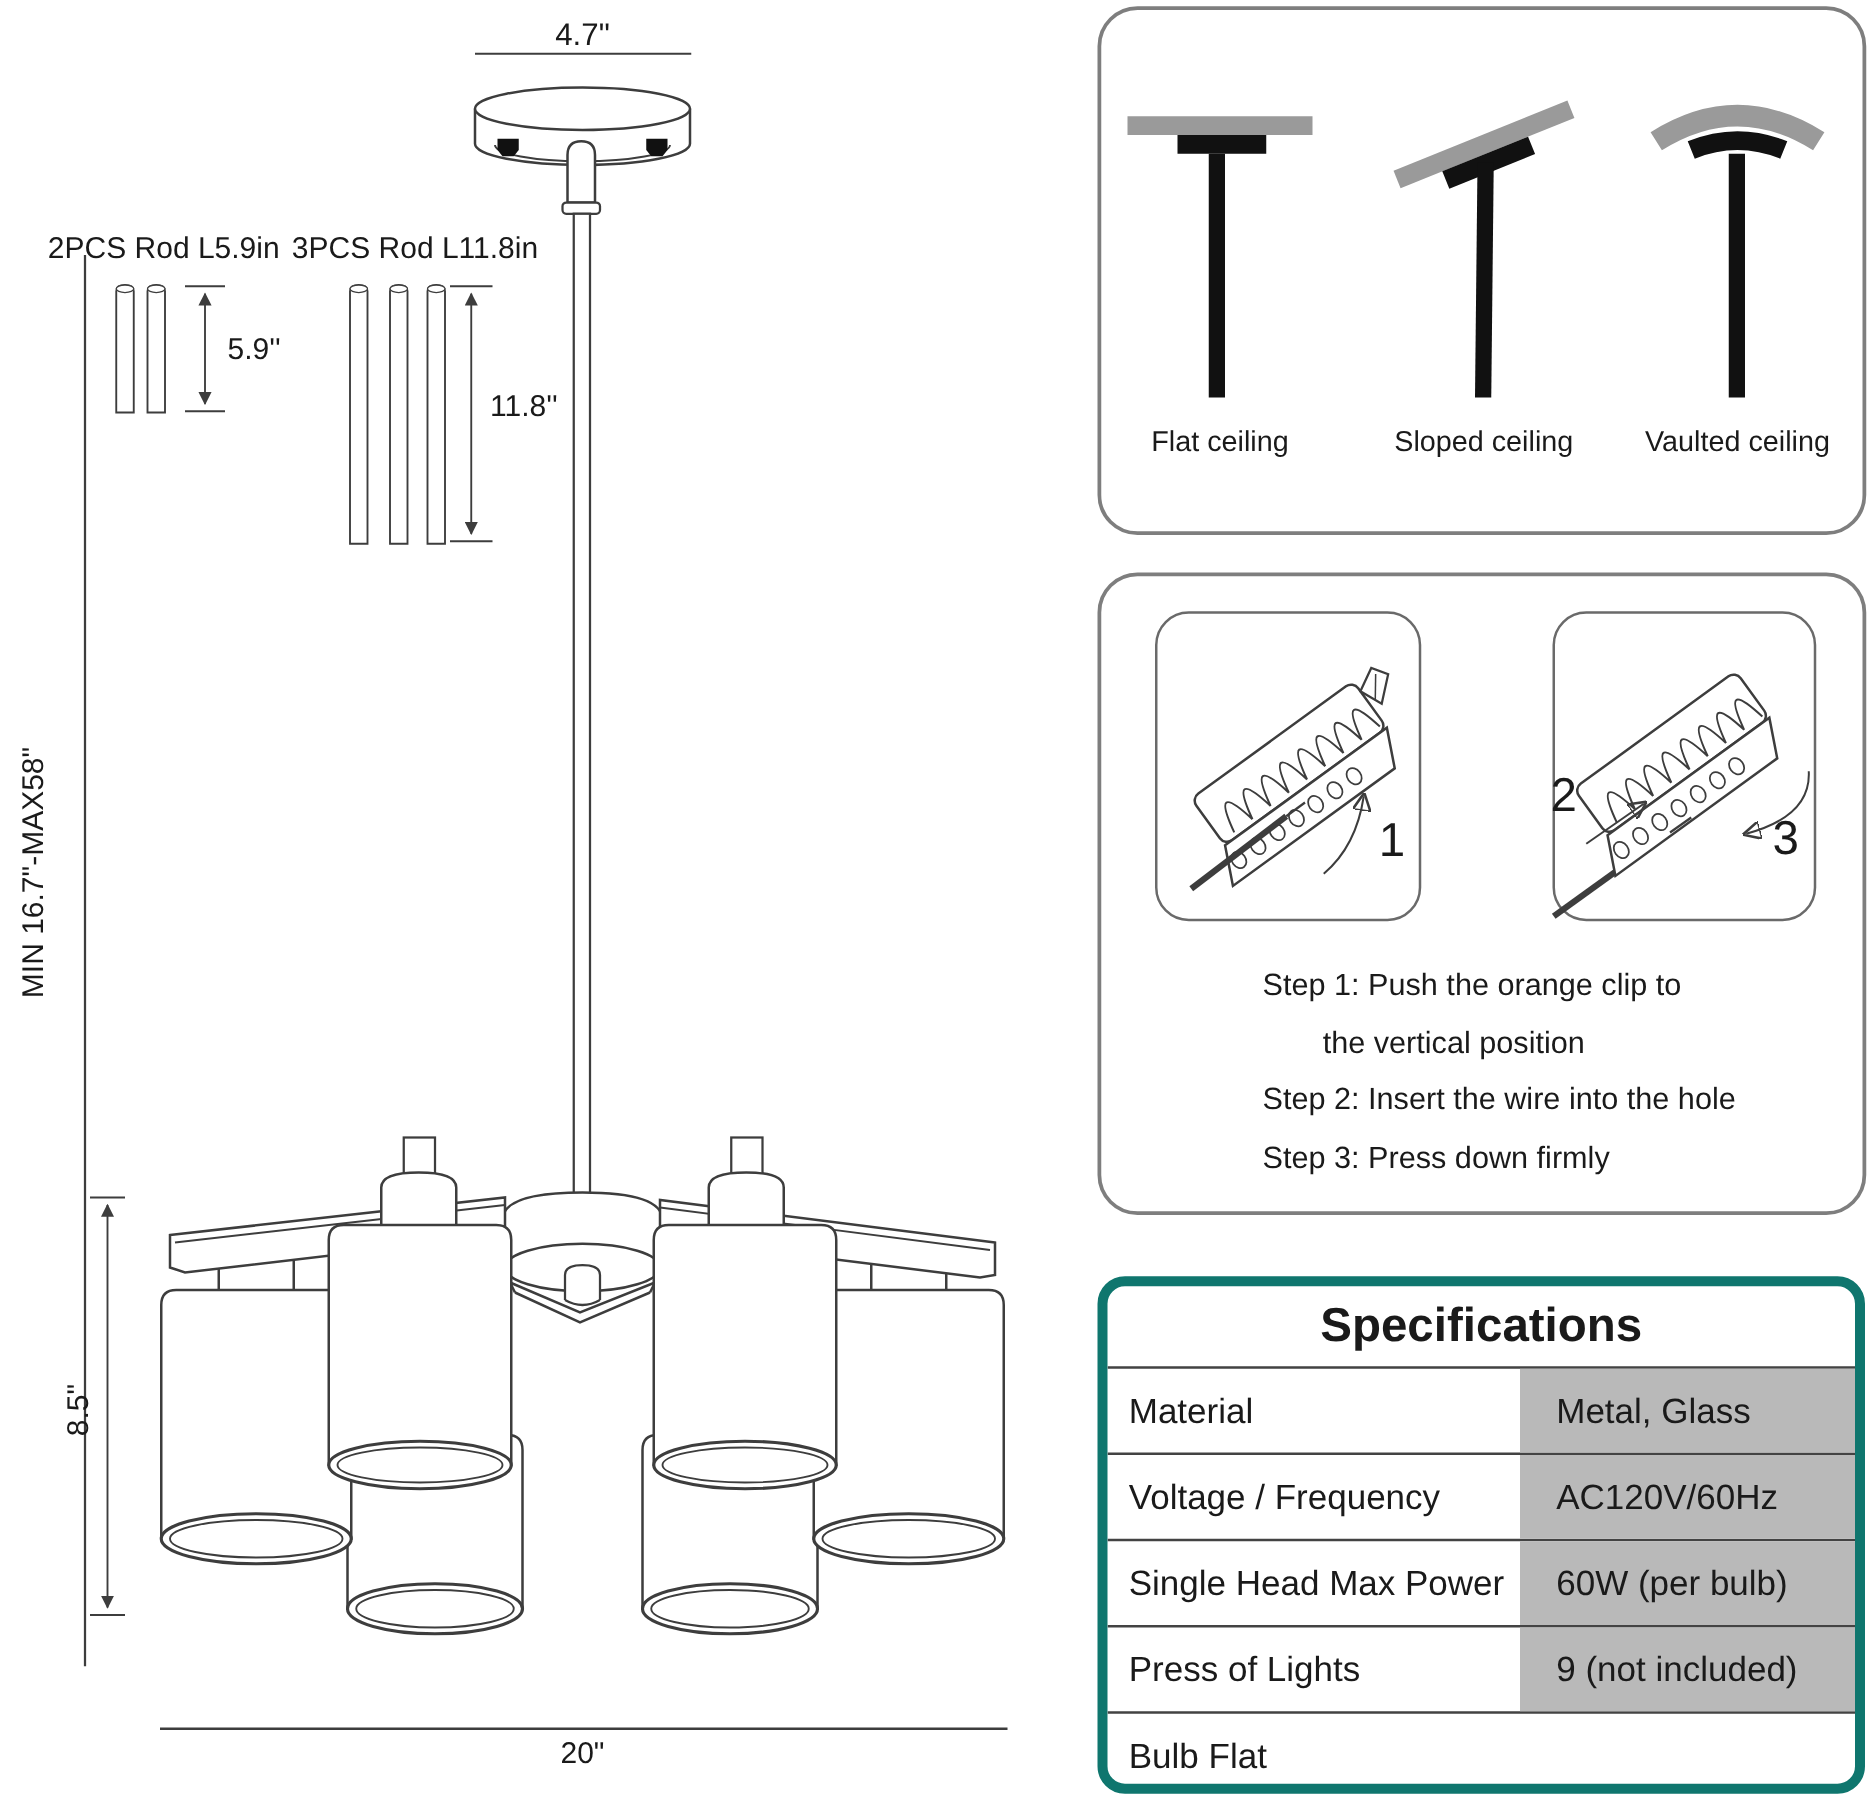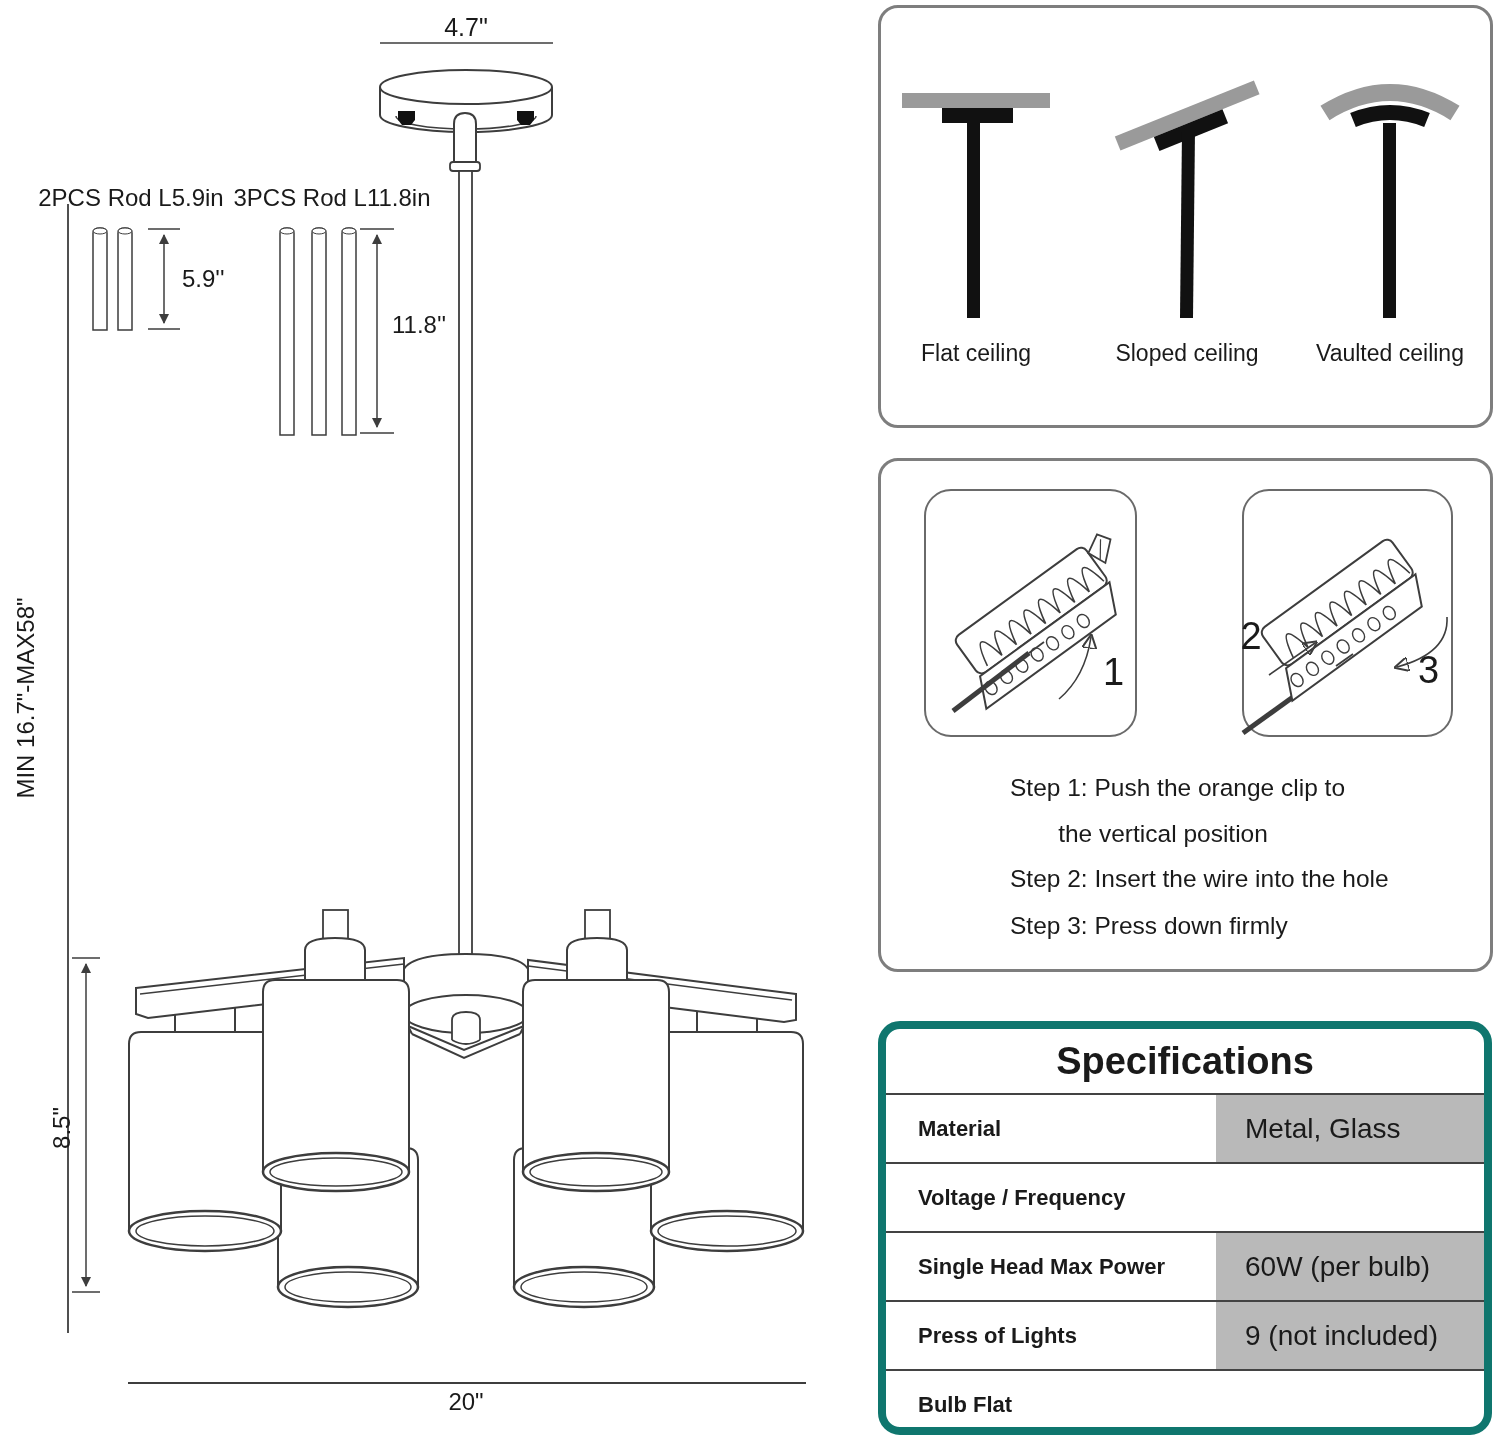--- a/index.html
+++ b/index.html
@@ -1,30 +1,30 @@
 <!DOCTYPE html>
 <html><head>
 <meta charset="utf-8">
 <style>
   html,body{margin:0;padding:0;background:#fff;}
   .stage{position:relative;width:1500px;height:1439px;background:#fff;overflow:hidden;
          font-family:"Liberation Sans",sans-serif;color:#1a1a1a;}
   svg{display:block;}
   svg text{font-family:"Liberation Sans",sans-serif;fill:#1a1a1a;}
   .main-svg{position:absolute;left:0;top:0;}
-  .panel{position:absolute;background:#fff;border:3px solid #7e7e7e;border-radius:20px;box-sizing:border-box;}
+  .panel{position:absolute;background:#fff;border:3px solid #7e7e7e;border-radius:32px;box-sizing:border-box;}
   .panel-ceiling{left:878px;top:5px;width:615px;height:423px;}
   .panel-steps{left:878px;top:458px;width:615px;height:514px;}
   .spec-table{position:absolute;left:878px;top:1021px;width:614px;height:414px;
               border:8px solid #0f766e;border-radius:22px;box-sizing:border-box;
               overflow:hidden;background:#fff;}
   .spec-title{height:64px;line-height:64px;text-align:center;font-size:38px;font-weight:bold;}
   .spec-row{display:flex;height:67px;border-top:2px solid #434343;}
-  .spec-label{width:330px;box-sizing:border-box;padding-left:32px;display:flex;align-items:center;
-              font-weight:bold;font-size:22px;}
+  .spec-label{width:330px;box-sizing:border-box;padding-left:17px;display:flex;align-items:center;
+              font-weight:normal;font-size:28px;}
   .spec-value{flex:1;background:#b9b9b9;padding-left:29px;display:flex;align-items:center;font-size:28px;}
 </style>
 </head>
 <body>
 
 <div class="stage">
 
   <svg class="main-svg" width="870" height="1439" viewBox="0 0 870 1439">
     <defs>
       <marker id="da" viewBox="0 0 10 10" refX="9" refY="5" markerWidth="7" markerHeight="7" orient="auto-start-reverse">
@@ -239,20 +239,21 @@
 
   <div class="spec-table">
     <div class="spec-title">Specifications</div>
 
     <div class="spec-row">
       <div class="spec-label">Material</div>
       <div class="spec-value">Metal, Glass</div>
     </div>
     <div class="spec-row">
       <div class="spec-label">Voltage / Frequency</div>
+      <div class="spec-value">AC120V/60Hz</div>
     </div>
     <div class="spec-row">
       <div class="spec-label">Single Head Max Power</div>
       <div class="spec-value">60W (per bulb)</div>
     </div>
     <div class="spec-row">
       <div class="spec-label">Press of Lights</div>
       <div class="spec-value">9 (not included)</div>
     </div>
     <div class="spec-row">

